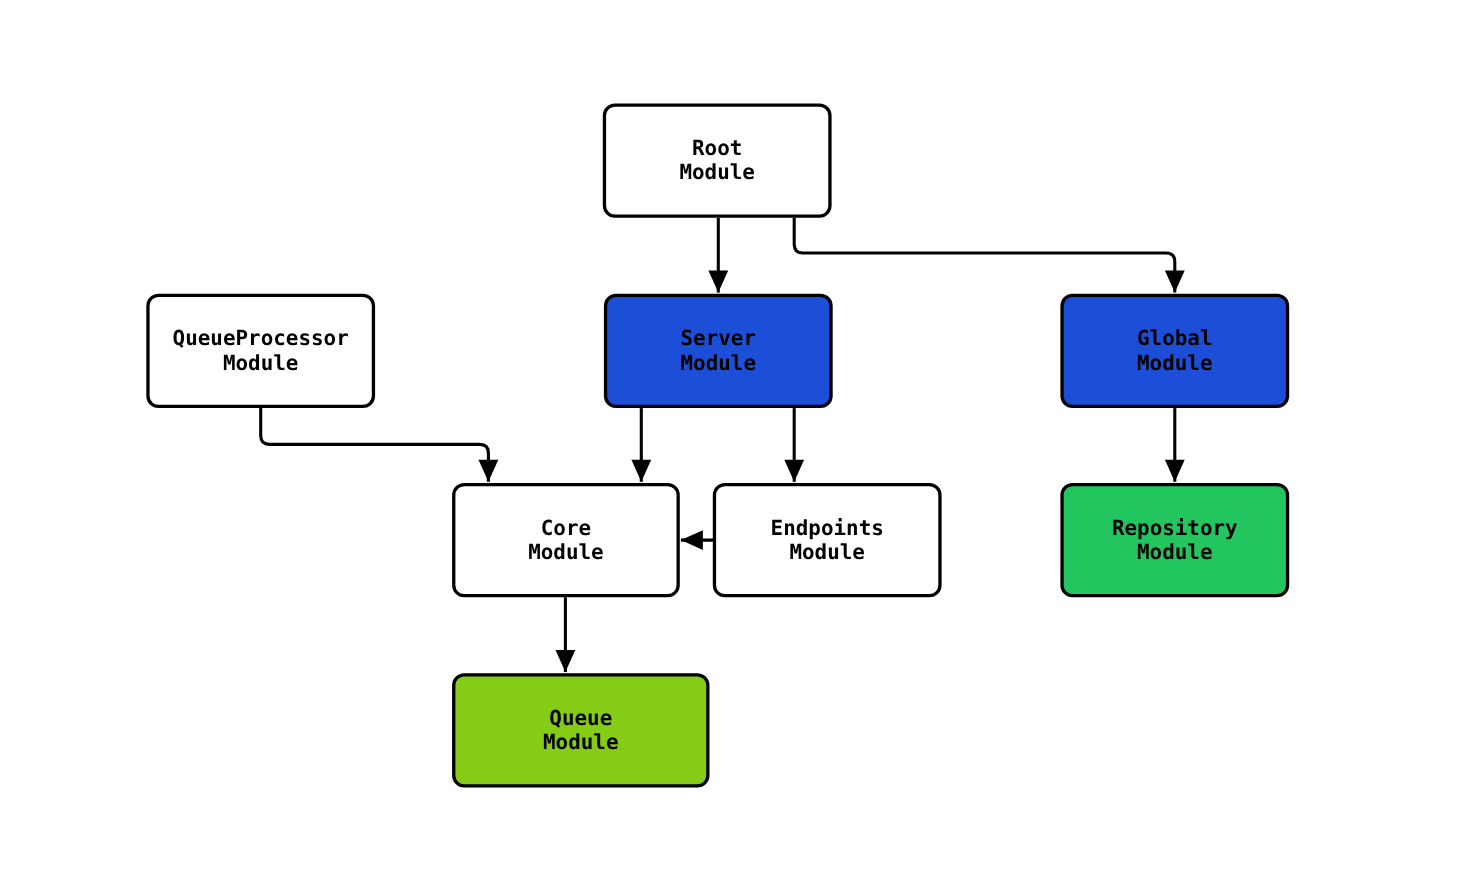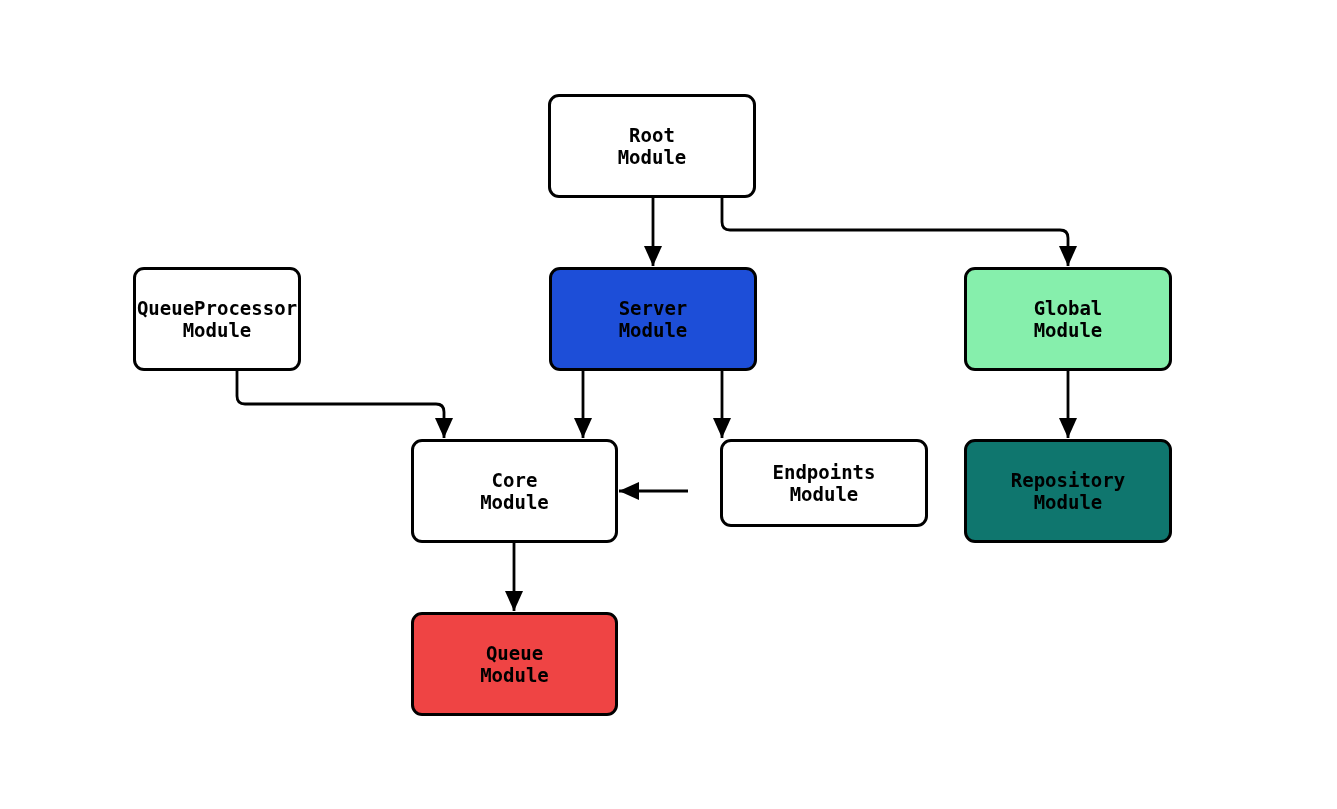--- a/index.html
+++ b/index.html
@@ -68,42 +68,42 @@
       <path class="edge" d="M 722,371 L 722,438" marker-end="url(#arrowhead)" style="stroke: rgb(0, 0, 0);"></path>
       <path class="edge" d="M 1068,371 L 1068,438" marker-end="url(#arrowhead)" style="stroke: rgb(0, 0, 0);"></path>
       <path class="edge" d="M 688,491 L 619,491" marker-end="url(#arrowhead)" style="stroke: rgb(0, 0, 0);"></path>
       <path class="edge" d="M 514,543 L 514,611" marker-end="url(#arrowhead)" style="stroke: rgb(0, 0, 0);"></path>
     </svg>
   <div class="nodes-layer">
       <div class="node" style="left: 548px; top: 94px; width: 208px; height: 104px; background: rgb(255, 255, 255); border-color: rgb(0, 0, 0); color: rgb(0, 0, 0);">
         <div class="node-label-line">Root</div>
         <div class="node-label-line">Module</div>
       </div>
-      <div class="node" style="left: 133px; top: 267px; width: 168px; height: 104px; background: rgb(255, 255, 255); border-color: rgb(0, 0, 0); color: rgb(0, 0, 0);">
+      <div class="node" style="left: 133px; top: 267px; width: 208px; height: 104px; background: rgb(255, 255, 255); border-color: rgb(0, 0, 0); color: rgb(0, 0, 0);">
         <div class="node-label-line">QueueProcessor</div>
         <div class="node-label-line">Module</div>
       </div>
       <div class="node" style="left: 549px; top: 267px; width: 208px; height: 104px; background: #1d4ed8; border-color: rgb(0, 0, 0); color: rgb(0, 0, 0);">
         <div class="node-label-line">Server</div>
         <div class="node-label-line">Module</div>
       </div>
-      <div class="node" style="left: 964px; top: 267px; width: 208px; height: 104px; background: #86efac; border-color: rgb(0, 0, 0); color: rgb(0, 0, 0);">
+      <div class="node" style="left: 964px; top: 267px; width: 208px; height: 104px; background: #1d4ed8; border-color: rgb(0, 0, 0); color: rgb(0, 0, 0);">
         <div class="node-label-line">Global</div>
         <div class="node-label-line">Module</div>
       </div>
       <div class="node" style="left: 411px; top: 439px; width: 207px; height: 104px; background: rgb(255, 255, 255); border-color: rgb(0, 0, 0); color: rgb(0, 0, 0); align-items: center;">
         <div class="node-label-line">Core</div>
         <div class="node-label-line">Module</div>
       </div>
-      <div class="node" style="left: 720px; top: 439px; width: 208px; height: 88px; background: rgb(255, 255, 255); border-color: rgb(0, 0, 0); color: rgb(0, 0, 0);">
+      <div class="node" style="left: 648px; top: 439px; width: 208px; height: 104px; background: rgb(255, 255, 255); border-color: rgb(0, 0, 0); color: rgb(0, 0, 0);">
         <div class="node-label-line">Endpoints</div>
         <div class="node-label-line">Module</div>
       </div>
-      <div class="node" style="left: 964px; top: 439px; width: 208px; height: 104px; background: #0f766e; border-color: rgb(0, 0, 0); color: rgb(0, 0, 0);">
+      <div class="node" style="left: 964px; top: 439px; width: 208px; height: 104px; background: #22c55e; border-color: rgb(0, 0, 0); color: rgb(0, 0, 0);">
         <div class="node-label-line">Repository</div>
         <div class="node-label-line">Module</div>
       </div>
-      <div class="node" style="left: 411px; top: 612px; width: 207px; height: 104px; background: #ef4444; border-color: rgb(0, 0, 0); color: rgb(0, 0, 0);">
+      <div class="node" style="left: 411px; top: 612px; width: 234px; height: 104px; background: #84cc16; border-color: rgb(0, 0, 0); color: rgb(0, 0, 0);">
         <div class="node-label-line">Queue</div>
         <div class="node-label-line">Module</div>
       </div>
     </div>
 </div>
 
 </body></html>

